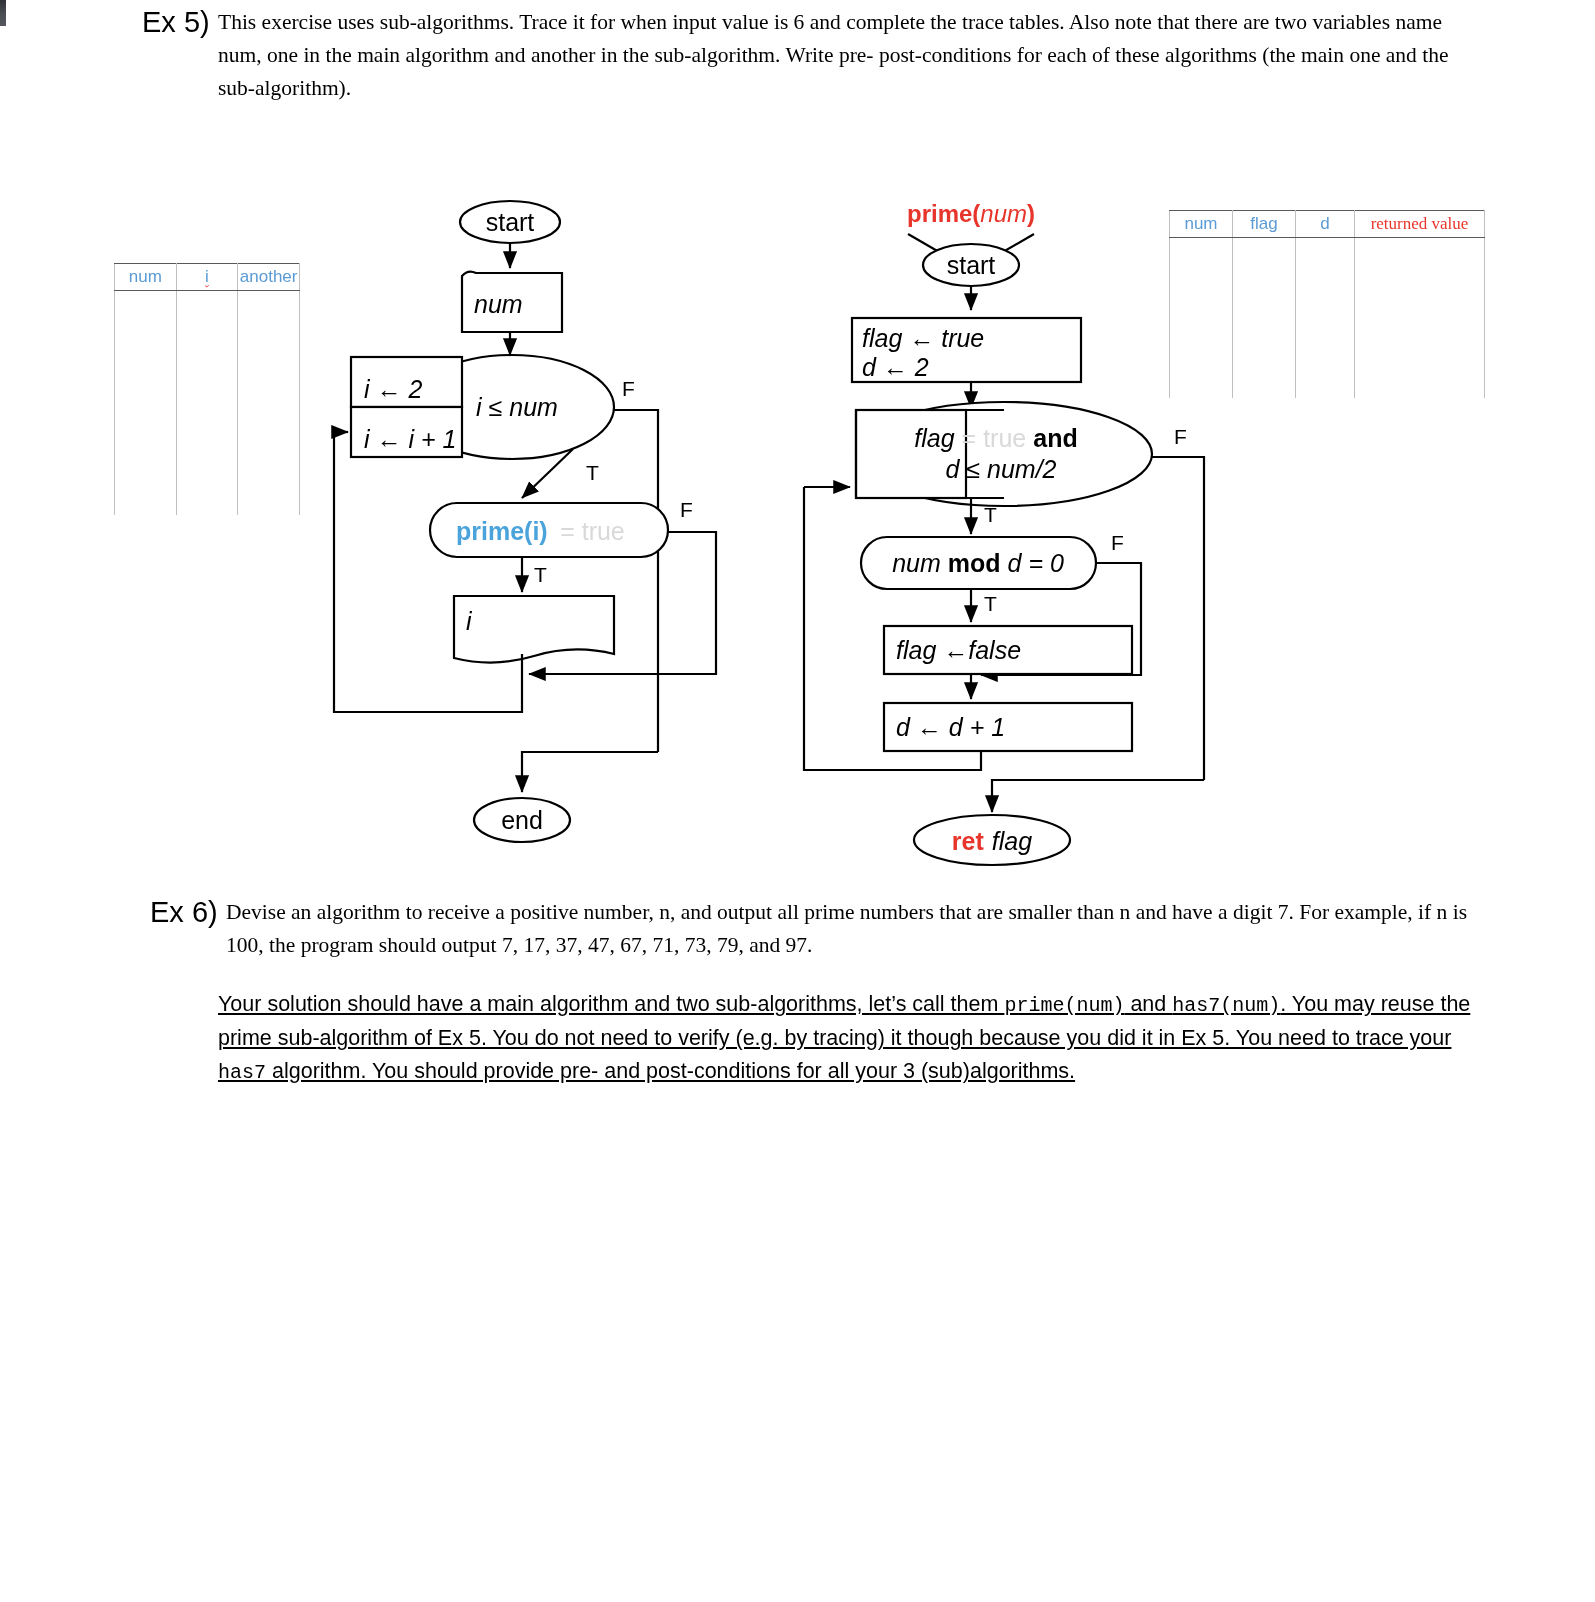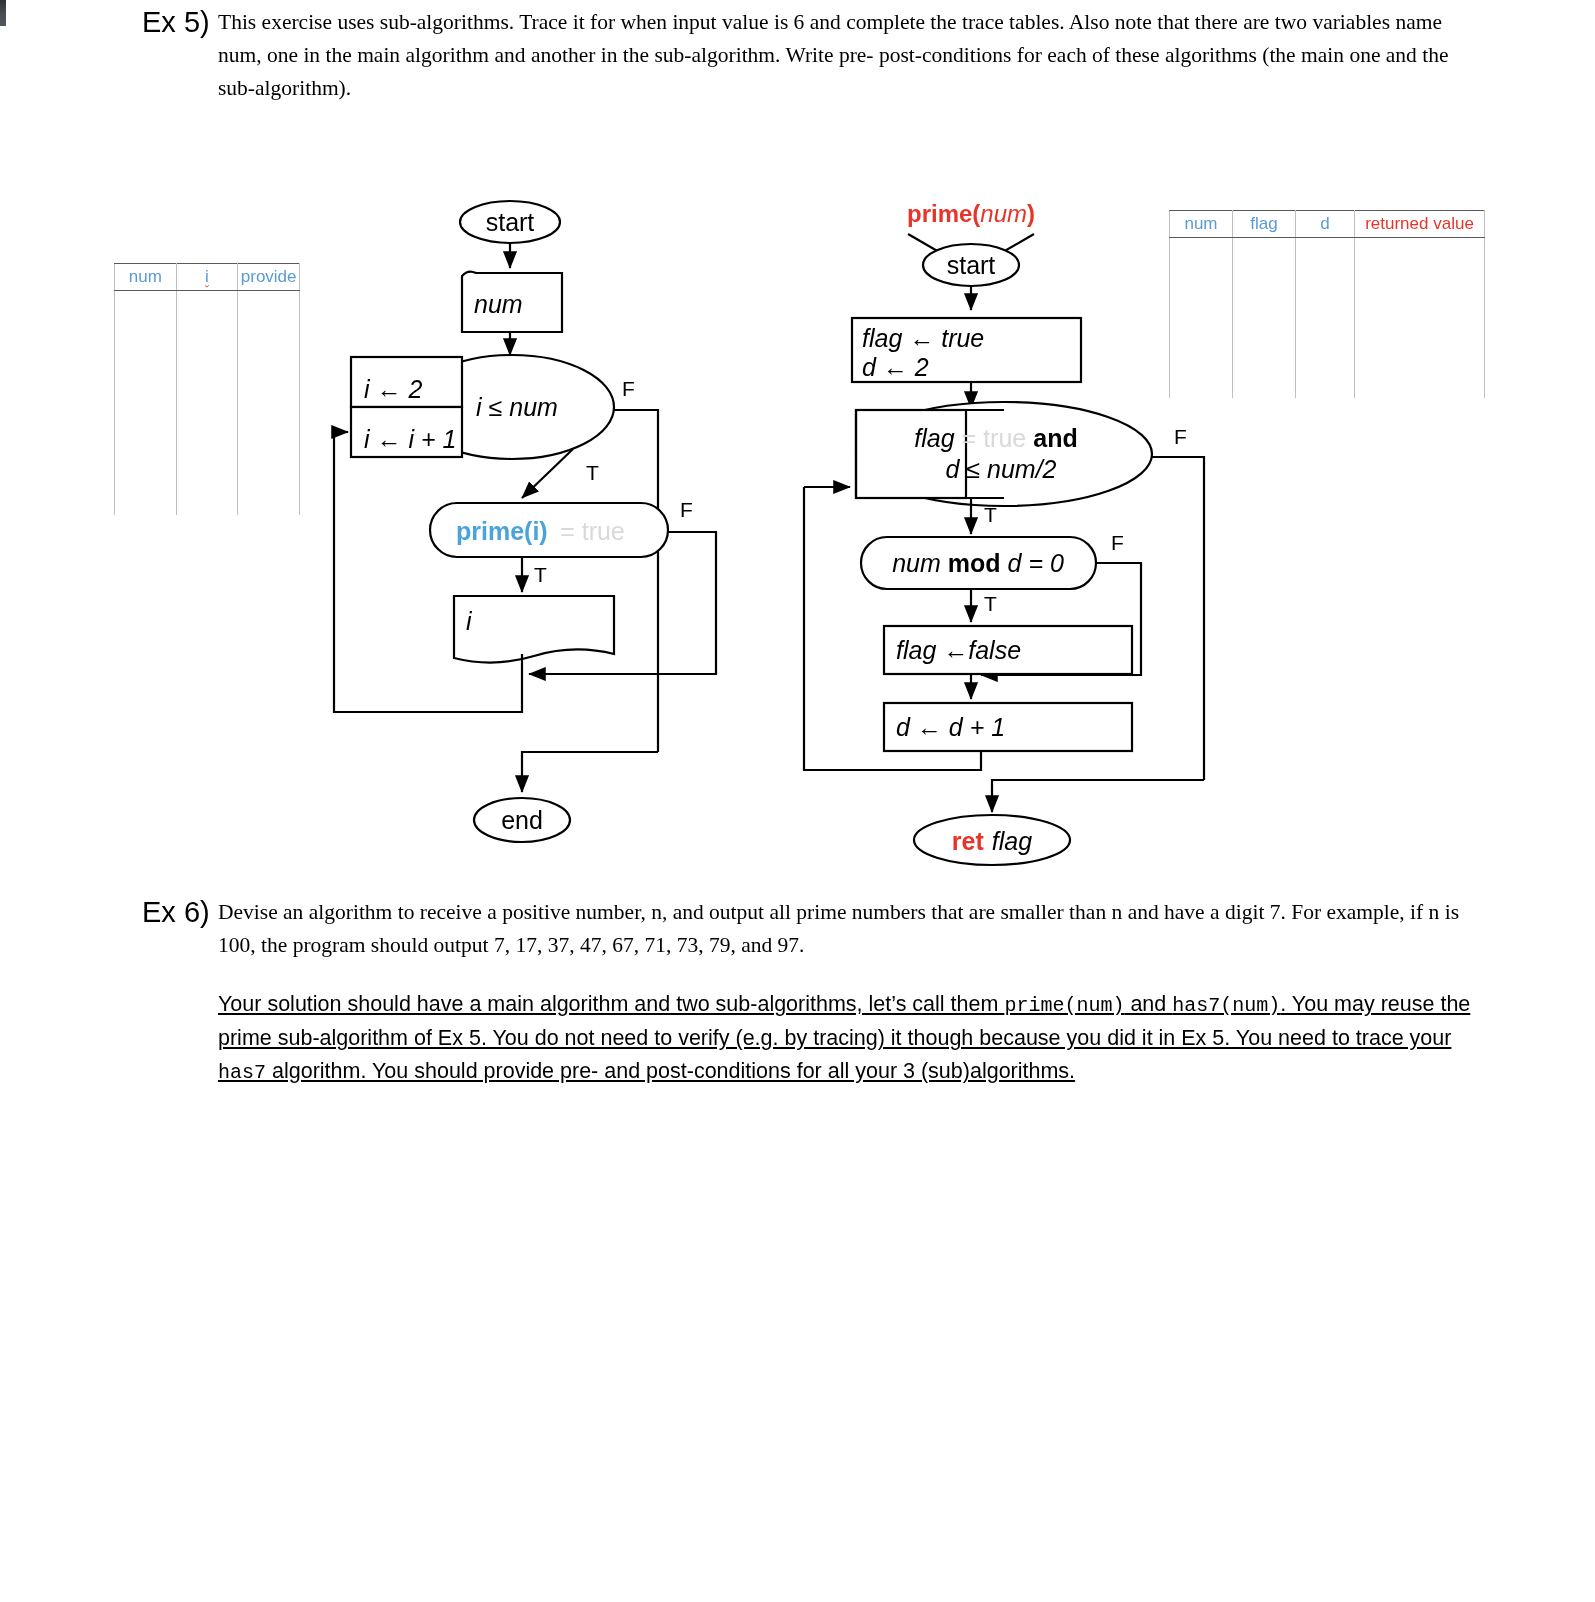--- a/index.html
+++ b/index.html
@@ -37,21 +37,21 @@
     line-height: 33px;
     white-space: nowrap;
   }
   .ex-body {
     flex: 1 1 auto;
     font-size: 21.5px;
     line-height: 33px;
     font-family: Liberation Serif, serif;
   }
   #ex5 { left: 136px; top: 6px;   width: 1340px; }
-  #ex6 { left: 136px; top: 896px; width: 1340px; }
+  #ex6 { left: 144px; top: 896px; width: 1340px; }
 
   .ex6-para {
     position: absolute;
     left: 212px;
     top: 988px;
     width: 1270px;
     font-size: 21.5px;
     line-height: 33px;
     text-decoration: underline;
   }
@@ -72,21 +72,21 @@
     border-top: 1px solid #595959;
     border-bottom: 1px solid #595959;
     font-weight: normal;
     font-size: 17px;
     color: #5B9BD5;
     height: 26px;
     text-align: center;
   }
   table.trace tbody td { height: 32px; }
   table.trace tbody tr:last-child td { border-bottom: none; }
-  .hdr-red { color: #E8352B !important; font-weight: bold; }
+  .hdr-red { color: #E8352B !important; font-weight: bold; font-family: Liberation Serif, serif; }
   .spell {
     text-decoration: underline;
     text-decoration-style: wavy;
     text-decoration-color: #E8352B;
     text-decoration-thickness: 1px;
   }
   #trace-main  { left: 108px;  top: 263px; width: 186px; }
   #trace-prime { left: 1163px; top: 210px; width: 316px; }
 
   
@@ -126,21 +126,21 @@
   <div class="ex-block" id="ex5">
     <div class="ex-label">Ex 5)</div>
     <div class="ex-body">This exercise uses sub-algorithms. Trace it for when input value is 6 and complete the trace tables. Also note that there are two variables name num, one in the main algorithm and another in the sub-algorithm. Write pre- post-conditions for each of these algorithms (the main one and the sub-algorithm).</div>
   </div>
 
   <table class="trace" id="trace-main">
     <thead>
       <tr>
         <th>num</th>
         <th><span class="spell">i</span></th>
-        <th>provide</th>
+        <th>another</th>
       </tr>
     </thead>
     <tbody>
       <tr>
           <td></td>
           <td></td>
           <td></td>
         </tr>
       <tr>
           <td></td>

